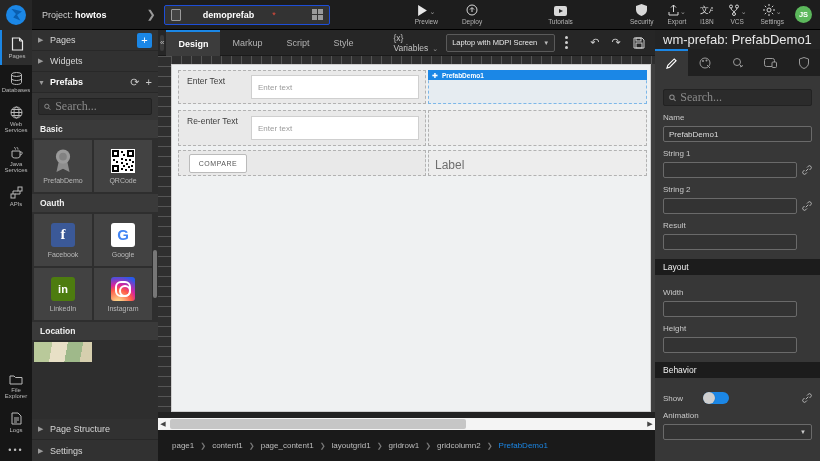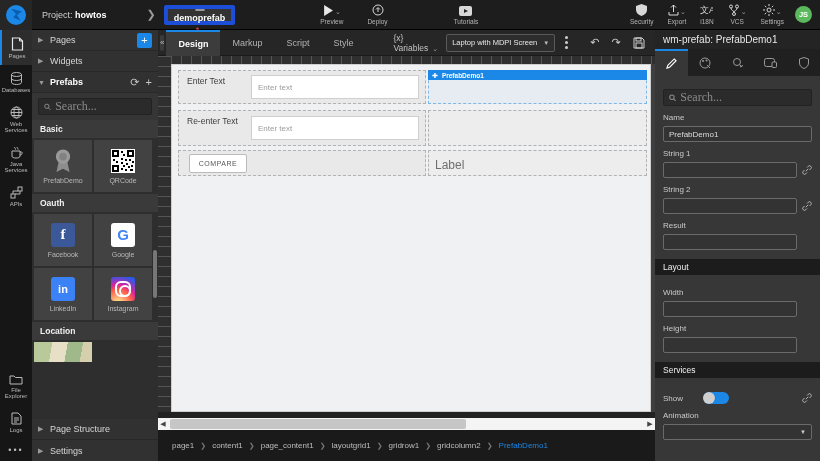--- a/index.html
+++ b/index.html
@@ -10,22 +10,22 @@
   
   .topbar { position:absolute; left:0; top:0; width:820px; height:30px;
     background:#1d1d1d; border-bottom:1px solid #000; display:flex; align-items:center; z-index:20;}
   .logo-wrap { width:32px; height:30px; display:flex; align-items:center; justify-content:center; background:#262626;}
   .logo { width:20px; height:20px; border-radius:50%; background:#1b87e6; position:relative; overflow:hidden;}
   .logo:before{ content:""; position:absolute; left:5px; top:4px; width:11px; height:12px;
     background:#0a5fb0; clip-path:polygon(0 0,100% 25%,55% 55%,85% 100%,20% 75%,45% 45%);}
   .proj { color:#cfcfcf; font-size:9px; margin-left:10px;}
   .proj b { color:#fff; }
   .tb-chev { color:#9a9a9a; font-size:11px; margin:0 8px 0 40px;}
-  .appbox { height:20px; background:#333; border:4px solid #1d4ed8; border-radius:2px;
-    display:flex; align-items:center; padding:0 6px; gap:2px;flex-direction:column;}
+  .appbox { height:20px; background:#333; border:1px solid #1d4ed8; border-radius:2px;
+    display:flex; align-items:center; padding:0 6px; gap:22px;}
   .appbox .doc { width:10px; height:12px; border:1px solid #9a9a9a; border-radius:1px; background:#444;}
   .appbox .name { color:#fff; font-size:9px; font-weight:bold;}
   .appbox .dirty { color:#e64b3c; font-size:9px; margin-left:-4px;}
   .appbox .grid-ic { width:11px; height:11px; margin-left:14px;
     background:
       linear-gradient(#9a9a9a,#9a9a9a) 0 0/5px 5px no-repeat,
       linear-gradient(#9a9a9a,#9a9a9a) 6px 0/5px 5px no-repeat,
       linear-gradient(#9a9a9a,#9a9a9a) 0 6px/5px 5px no-repeat,
       linear-gradient(#9a9a9a,#9a9a9a) 6px 6px/5px 5px no-repeat;}
   .tb-item { display:flex; flex-direction:column; align-items:center; justify-content:center;
@@ -64,21 +64,21 @@
   .group-hdr { height:18px; display:flex; align-items:center; padding:0 8px; color:#f0f0f0;
     font-size:8.5px; font-weight:bold; background:#3a3a3a; flex-shrink:0;}
   .tiles { display:flex; flex-wrap:wrap; gap:2px; padding:2px; background:#2e2e2e; flex-shrink:0;}
   .tile { width:58px; height:52px; background:#424242; display:flex; flex-direction:column;
     align-items:center; justify-content:center; gap:4px; cursor:pointer;}
   .tile .cap { color:#b9b9b9; font-size:7px;}
   .sq { width:24px; height:24px; border-radius:3px; display:flex; align-items:center;
     justify-content:center; font-weight:bold;}
   .fb { background:#3b5998; color:#fff; font-size:15px; font-family:"Liberation Serif",serif;}
   .gg { background:#fff; color:#4285f4; font-size:15px;}
-  .li { background:#3b82f6; color:#fff; font-size:11px;}
+  .li { background:#4d7c0f; color:#fff; font-size:11px;}
   .bx { background:#0e72c6; color:#fff; font-size:8px;}
   .ig { background:radial-gradient(circle at 30% 110%, #fdf497 0%, #fd5949 45%, #d6249f 60%, #285AEB 90%); position:relative;}
   .ig:before { content:""; position:absolute; inset:4px; border:2px solid #fff; border-radius:6px;}
   .ig:after { content:""; position:absolute; left:8px; top:8px; width:8px; height:8px;
     border:2px solid #fff; border-radius:50%;}
   .map-tile { width:58px; height:20px; background:linear-gradient(100deg,#b9c99a 0 30%,#e8e0c6 30% 55%,#9fb98a 55% 80%,#d6cfae 80%);}
   .sb-scroll { position:absolute; right:1px; top:220px; width:4px; height:48px; background:#777; border-radius:2px;}
 
   
   .center { position:absolute; left:158px; top:30px; width:497px; height:431px;
@@ -132,21 +132,21 @@
     border-radius:2px; cursor:grab;}
   .breadcrumb { height:31px; background:#1a1a1a; display:flex; align-items:center; gap:6px;
     padding:0 14px; flex-shrink:0;}
   .bc-item { color:#bdbdbd; font-size:8px; cursor:pointer;}
   .bc-sep { color:#777; font-size:7px;}
   .bc-item.active { color:#1b87e6;}
 
   
   .rpanel { position:absolute; left:655px; top:30px; width:165px; height:431px; background:#373737;
     display:flex; flex-direction:column; overflow:hidden; z-index:10;}
-  .rp-title { height:19px; background:#242424; color:#e8e8e8; font-size:10px; display:flex;
+  .rp-title { height:19px; background:#242424; color:#e8e8e8; font-size:13px; display:flex;
     align-items:center; padding:0 8px; flex-shrink:0;}
   .rp-tabs { height:27px; background:#202020; display:flex; flex-shrink:0;}
   .rp-tab { flex:1; display:flex; align-items:center; justify-content:center; color:#9a9a9a; cursor:pointer;}
   .rp-tab.active { background:#373737; color:#fff; border-top:2px solid #1b87e6;}
   .rp-body { flex:1; padding:0 0 4px; overflow:hidden;}
   .rp-pad { padding:6px 8px 0;}
   .rp-label { color:#c9c9c9; font-size:8px; margin:7px 0 4px;}
   .rp-input-row { display:flex; align-items:center; gap:5px;}
   .rp-input { flex:1; height:16px; background:#333; border:1px solid #6a6a6a; border-radius:2px;
     color:#ddd; font-size:8px; padding:0 5px; font-family:inherit; outline:none; width:100%;}
@@ -577,21 +577,21 @@
     <div class="rp-pad">
       <div class="rp-label">Width</div>
       <div class="rp-input-row" style="padding-right:15px;">
         <input class="rp-input" style="">
       </div>
       <div class="rp-label">Height</div>
       <div class="rp-input-row" style="padding-right:15px;">
         <input class="rp-input" style="">
       </div>
     </div>
-    <div class="rp-section">Services</div>
+    <div class="rp-section">Behavior</div>
     <div class="rp-pad">
       <div class="show-row">
         <span class="lbl">Show</span>
         <span class="toggle">
             <span class="knob"></span>
           </span>
         <span class="sp"></span>
         <svg class="link-ic" width="10" height="10" viewBox="0 0 12 12">
             <path d="M4.5 7.5 L7.5 4.5 M3 6 L1.5 7.5 A2.1 2.1 0 0 0 4.5 10.5 L6 9 M6 3 L7.5 1.5 A2.1 2.1 0 0 1 10.5 4.5 L9 6" fill="none" stroke="#b5b5b5" stroke-width="1.2"></path>
           </svg>

